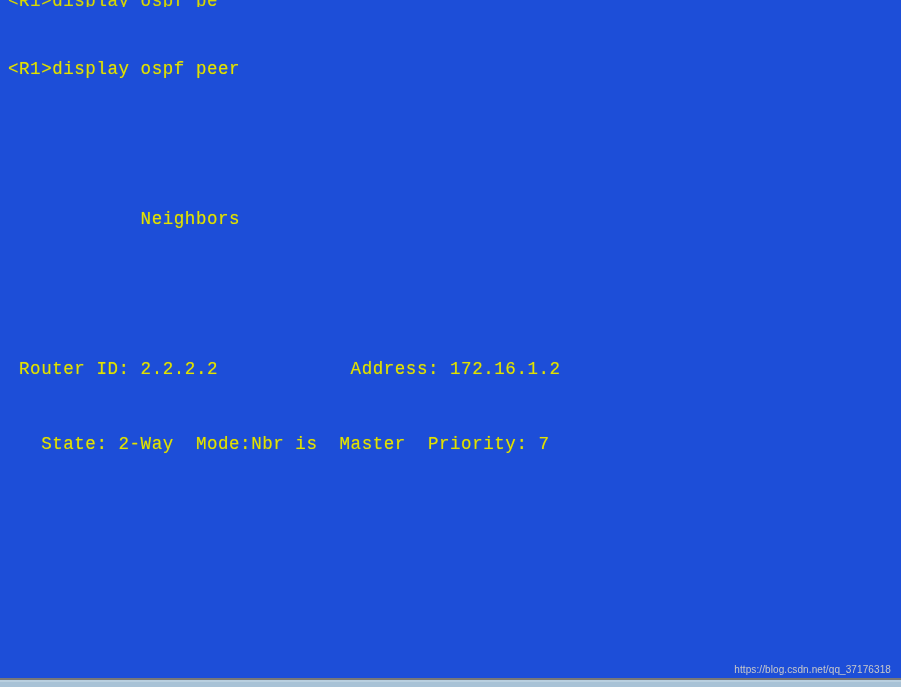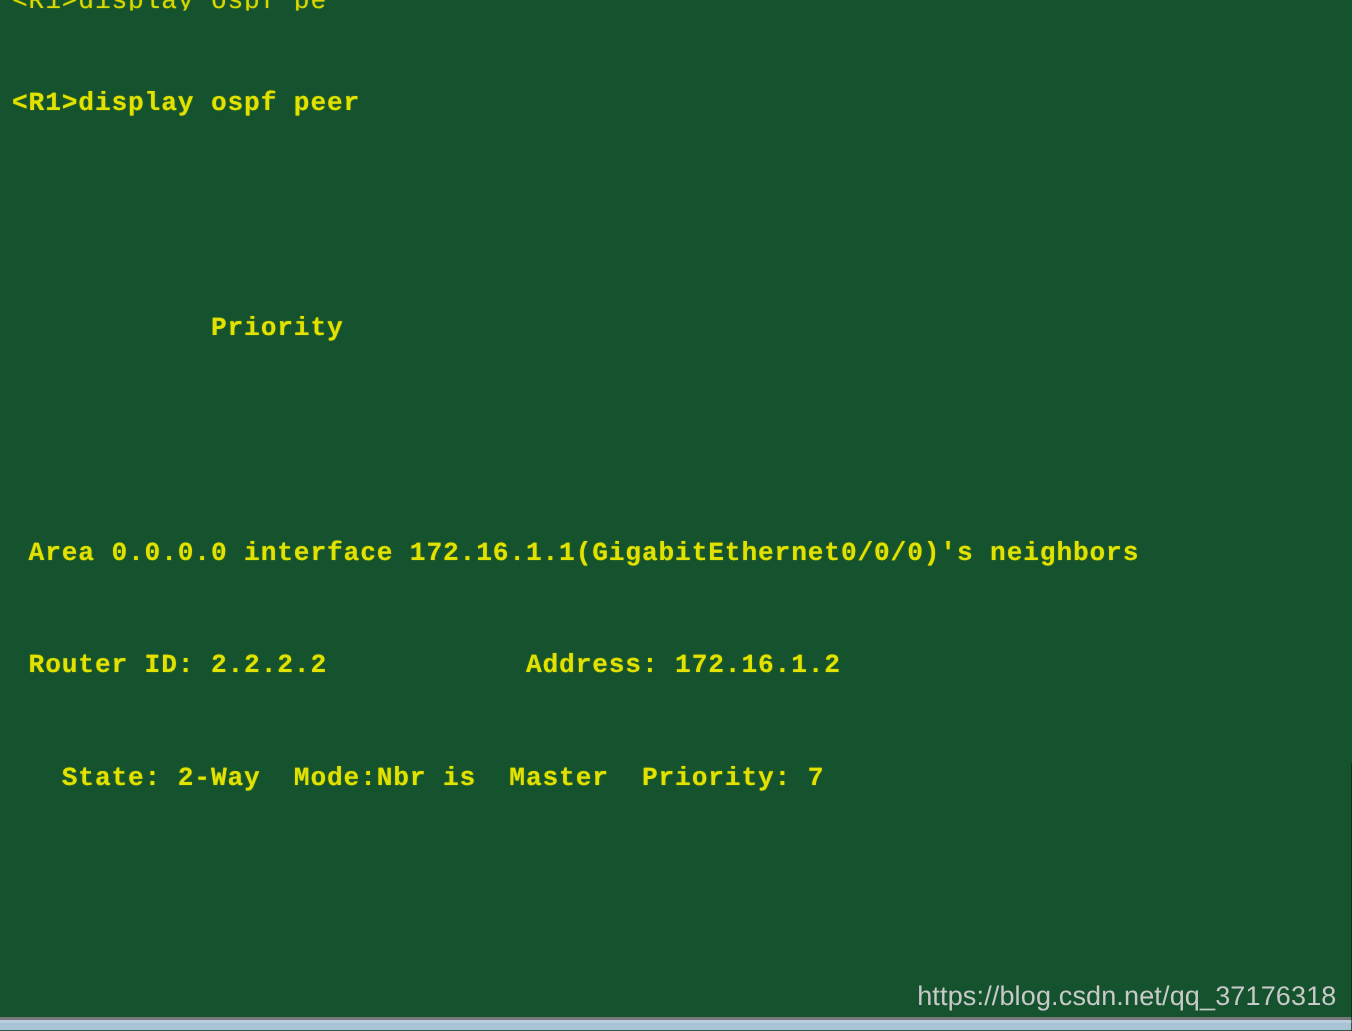--- a/index.html
+++ b/index.html
@@ -11,21 +11,21 @@
     width: 901px;
     height: 687px;
     overflow: hidden;
     font-family: "Liberation Mono", "DejaVu Sans Mono", monospace;
   }
 
   #terminal {
     position: relative;
     width: 901px;
     height: 687px;
-    background: #14532d;
+    background: #1d4ed8;
     overflow: hidden;
   }
 
   
   #clipped-line-wrap {
     position: absolute;
     top: 0;
     left: 0;
     width: 901px;
     height: 7px;
@@ -51,29 +51,28 @@
     line-height: 25px;
     letter-spacing: 0.55px;
     color: #e2e200;
     white-space: pre;
     text-shadow: 0 0 1px rgba(190,190,0,0.6);
   }
   .tline {
     display: block;
     height: 25px;
     white-space: pre;
-    font-weight: bold;
   }
 
   #watermark {
     position: absolute;
     right: 10px;
     bottom: 12px;
     font-family: "Liberation Sans", "DejaVu Sans", sans-serif;
-    font-size: 18px;
+    font-size: 10px;
     color: #c9c9c9;
     white-space: pre;
     letter-spacing: 0.1px;
   }
 
   #bottom-divider {
     position: absolute;
     left: 0;
     bottom: 7px;
     width: 901px;
@@ -102,23 +101,22 @@
 
 <div id="terminal">
 
   <div id="clipped-line-wrap">
     <div id="clipped-line">&lt;R1&gt;display ospf pe</div>
   </div>
 
   <div id="screen-text">
     <span class="tline">&lt;R1&gt;display ospf peer</span>
     <span class="tline"></span>
-    <span class="tline">            Priority</span>
+    <span class="tline">            Neighbors</span>
     <span class="tline"></span>
-    <span class="tline"> Area 0.0.0.0 interface 172.16.1.1(GigabitEthernet0/0/0)'s neighbors</span>
     <span class="tline"> Router ID: 2.2.2.2            Address: 172.16.1.2</span>
     <span class="tline">   State: 2-Way  Mode:Nbr is  Master  Priority: 7</span>
     
     
     
     
     
     
     
     

